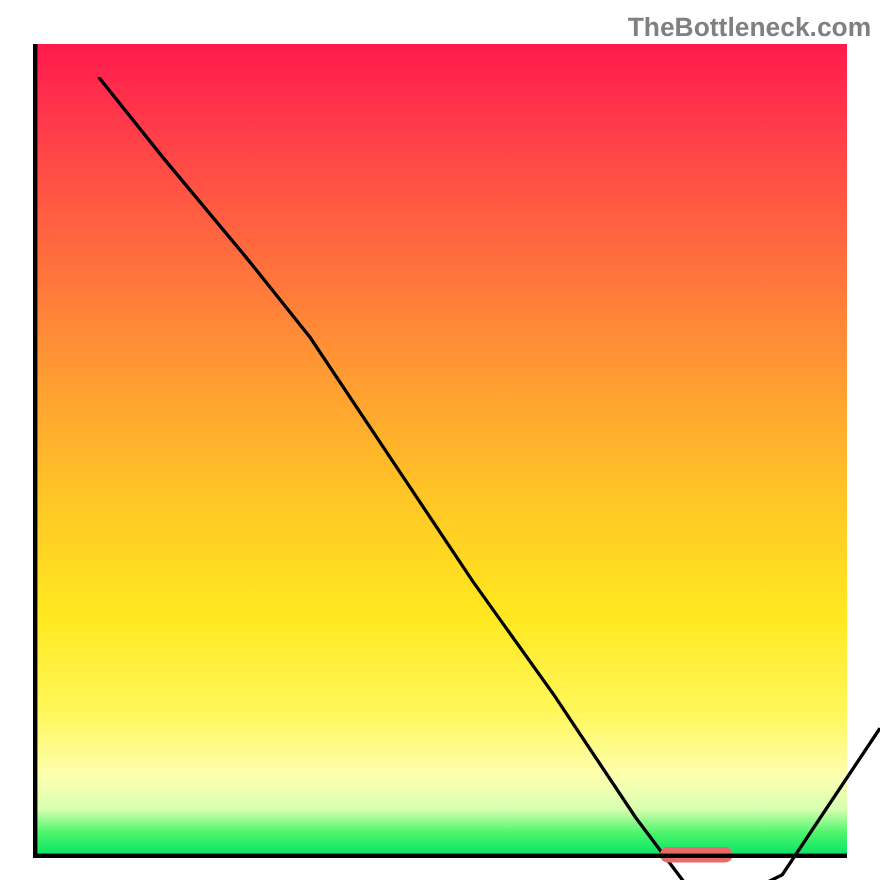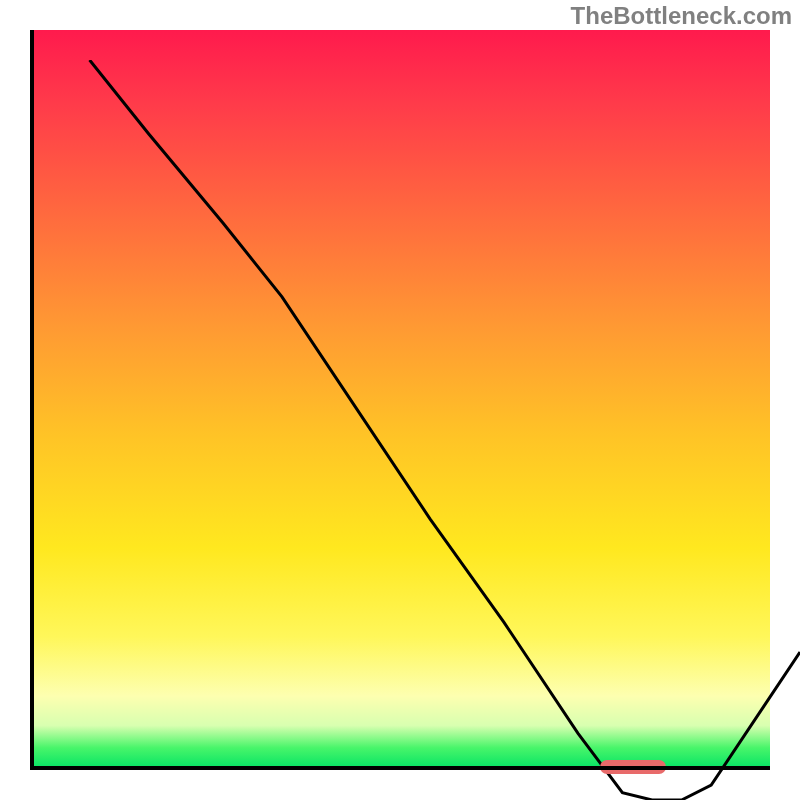--- a/index.html
+++ b/index.html
@@ -7,20 +7,21 @@
     padding: 0;
     width: 800px;
     height: 800px;
     background: #ffffff;
     font-family: Arial, Helvetica, sans-serif;
   }
   .canvas {
     position: relative;
     width: 800px;
     height: 564px;
+    margin-top: 10px;
   }
   .watermark {
     position: absolute;
     top: 2px;
     right: 8px;
     color: #808080;
     font-size: 24px;
     font-weight: 600;
     font-family: Arial, sans-serif;
   }

